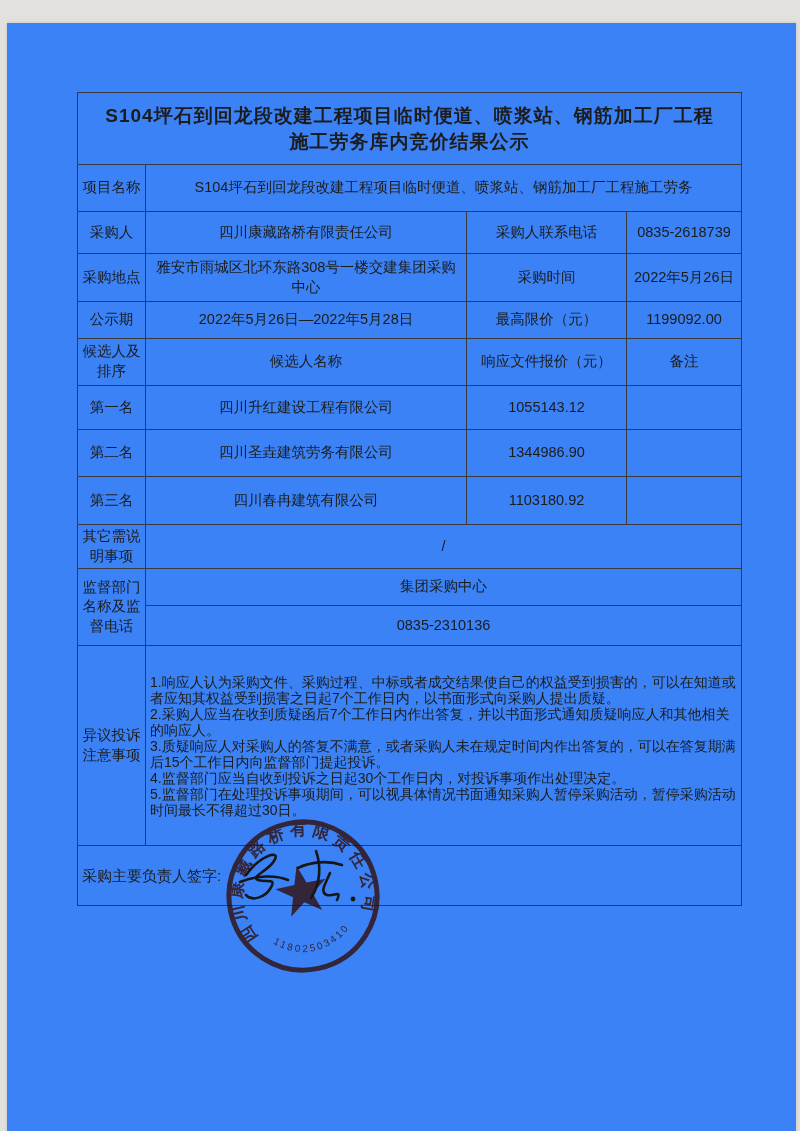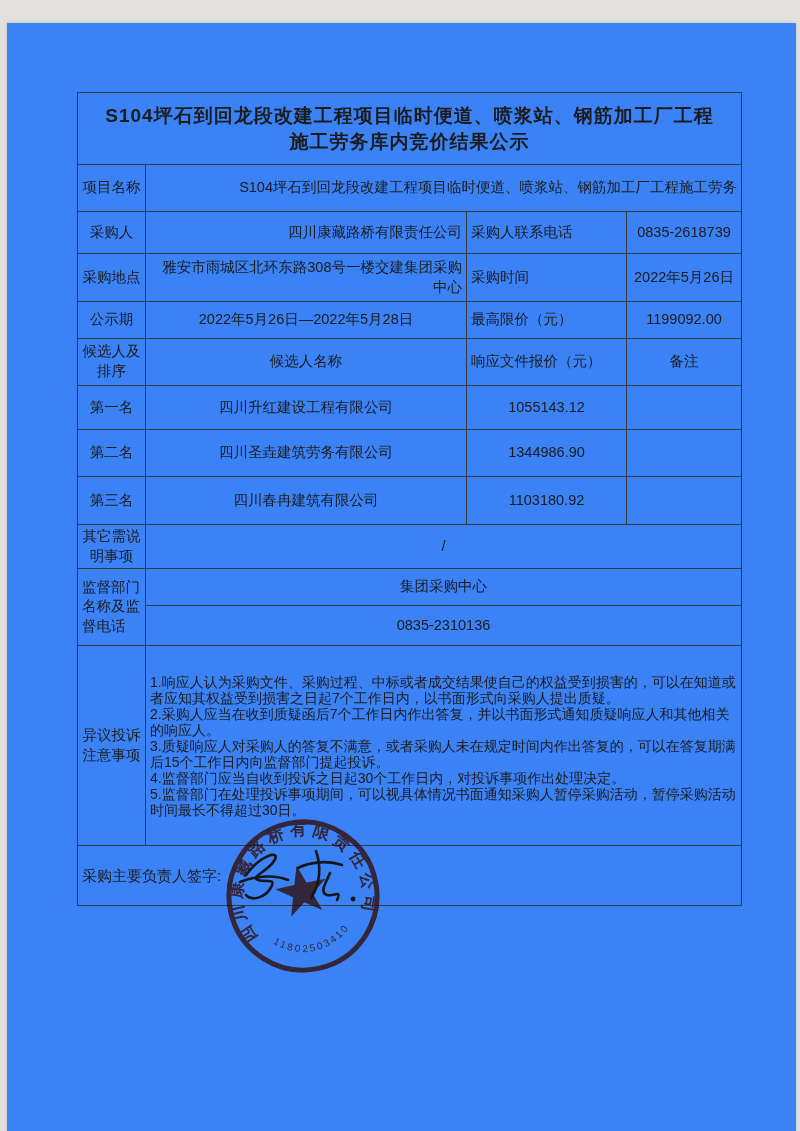--- a/index.html
+++ b/index.html
@@ -35,22 +35,22 @@
   }
   td.title-cell {
     text-align: center;
     font-weight: bold;
     font-size: 19px;
     line-height: 29px;
     letter-spacing: 1px;
     padding: 4px 10px;
   }
   td.label { text-align: center; padding-left: 4px; }
-  td.label-center { text-align: left; padding: 2px 2px; }
-  td.val-left { text-align: right; padding-left: 6px; margin-left: 30px; }
+  td.label-center { text-align: center; padding: 2px 2px; }
+  td.val-left { text-align: center; padding-left: 6px; margin-left: 30px; }
   td.val-center { text-align: center; }
   td.notes-cell { vertical-align: middle; padding: 4px 8px 4px 6px; }
   .note-line { font-size: 14px; line-height: 16px; text-align: left; }
   td.sign-cell { padding-left: 6px; font-size: 15px; }
   .seal-svg, .sig-svg { position: absolute; pointer-events: none; }
   .seal-svg { left: 211px; top: 788px; mix-blend-mode: multiply; opacity: 0.92; }
   .sig-svg  { left: 225px; top: 812px; z-index: 5; }
   .seal-arc-text { font-family: "Liberation Serif", serif; font-weight: bold; }
 </style>
 </head>

